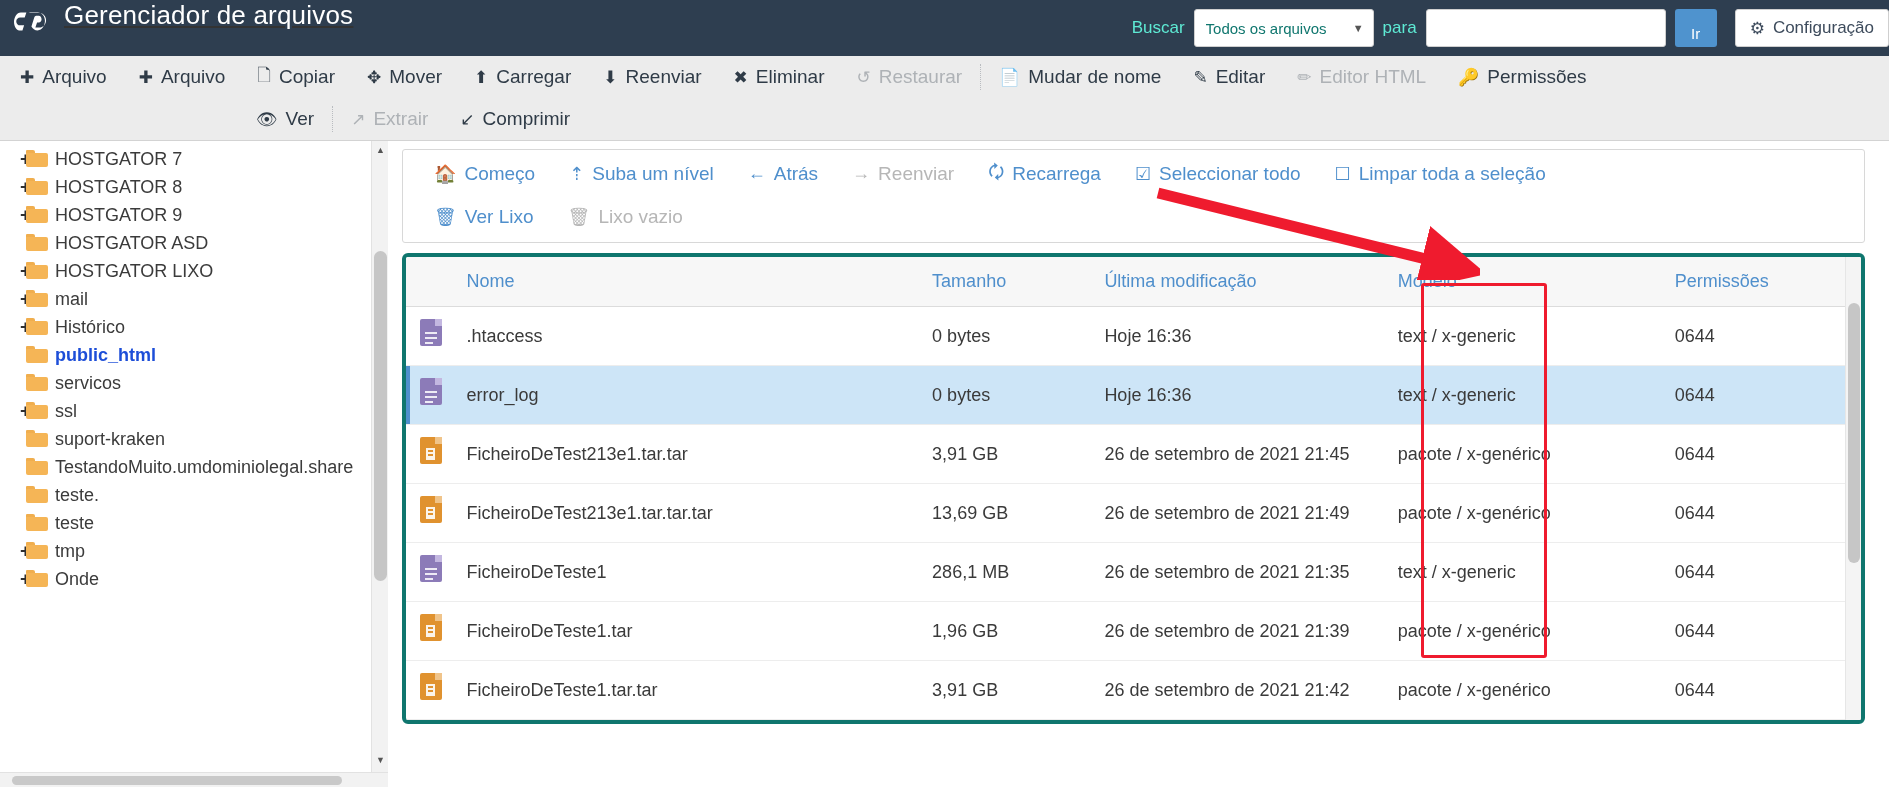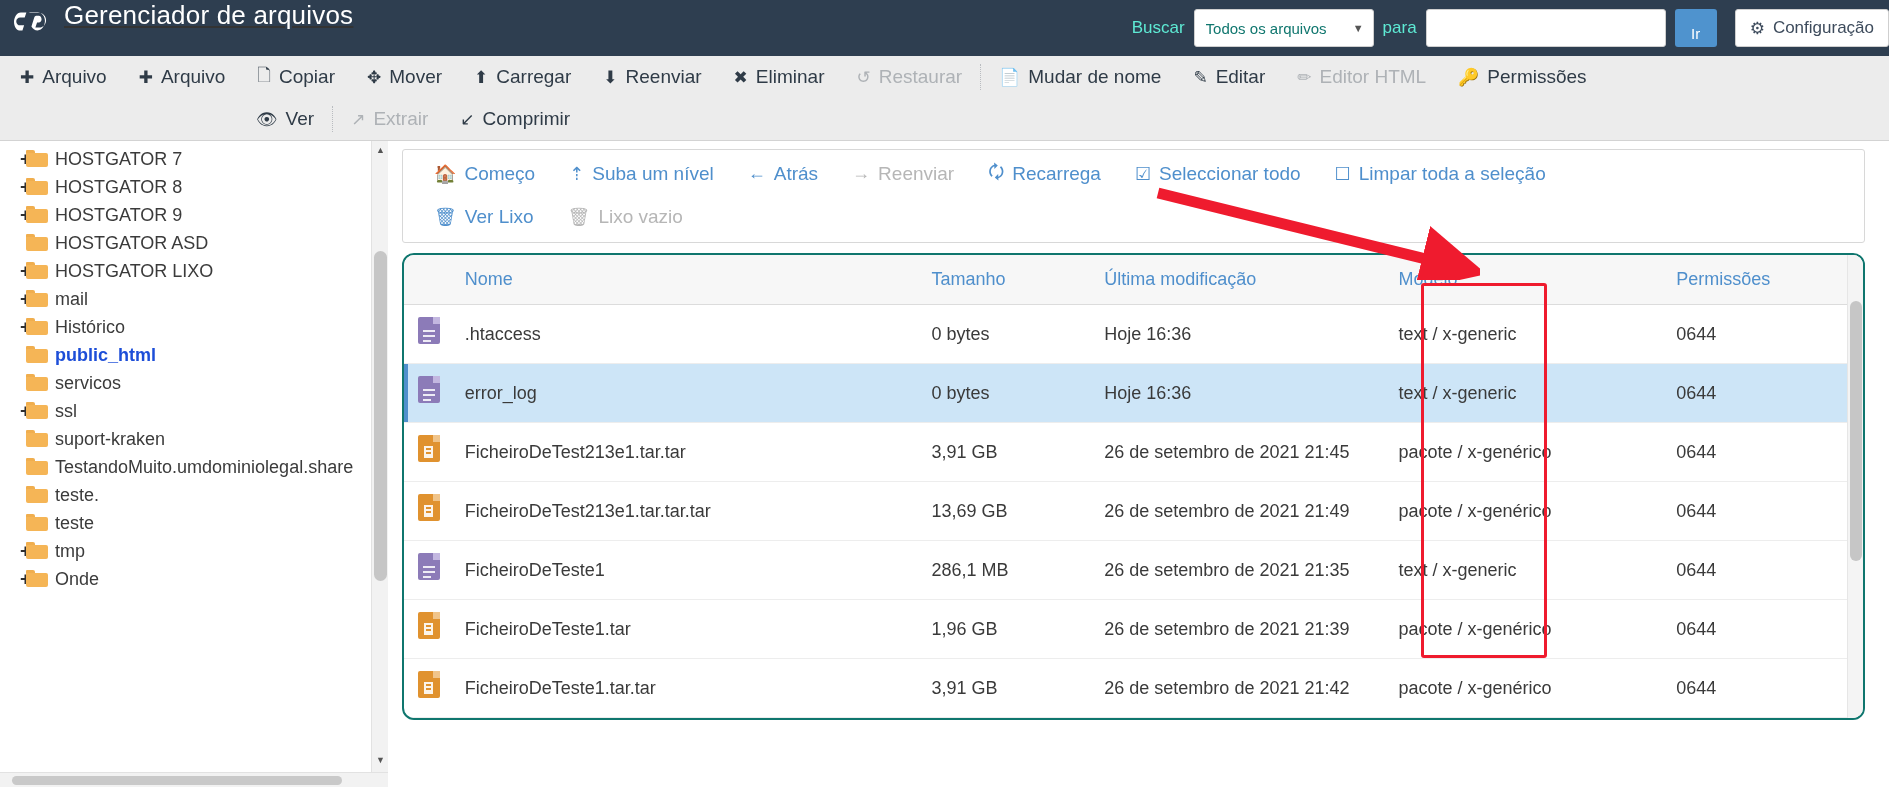--- a/index.html
+++ b/index.html
@@ -248,22 +248,22 @@
     cursor: pointer;
     white-space: nowrap;
   }
   .nav-item.disabled { color: #b6b6b6; cursor: default; }
   .nav-item .ic { font-size: 18px; display: inline-flex; align-items: center; }
 
   
   .table-wrap {
     margin-top: 10px;
     margin-right: 24px;
-    border: 2px solid #0f766e;
-    border-radius: 12px;
+    border: 4px solid #0f766e;
+    border-radius: 6px;
     overflow: hidden;
     position: relative;
   }
   table.files {
     width: 100%;
     border-collapse: collapse;
     table-layout: fixed;
   }
   table.files thead th {
     background: #f7f7f7;

